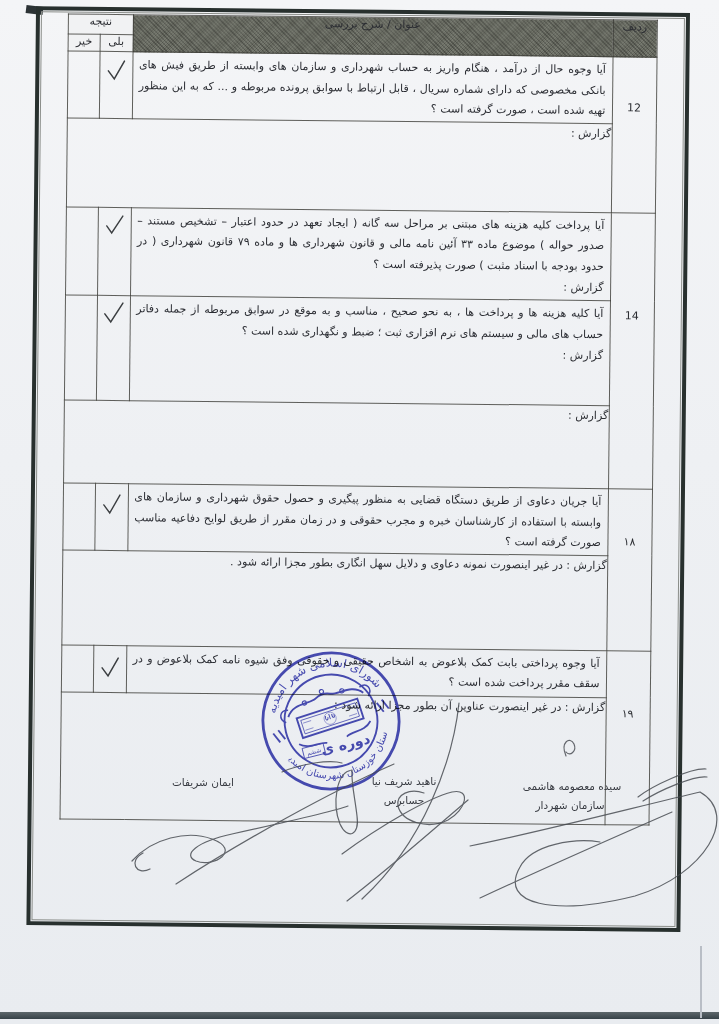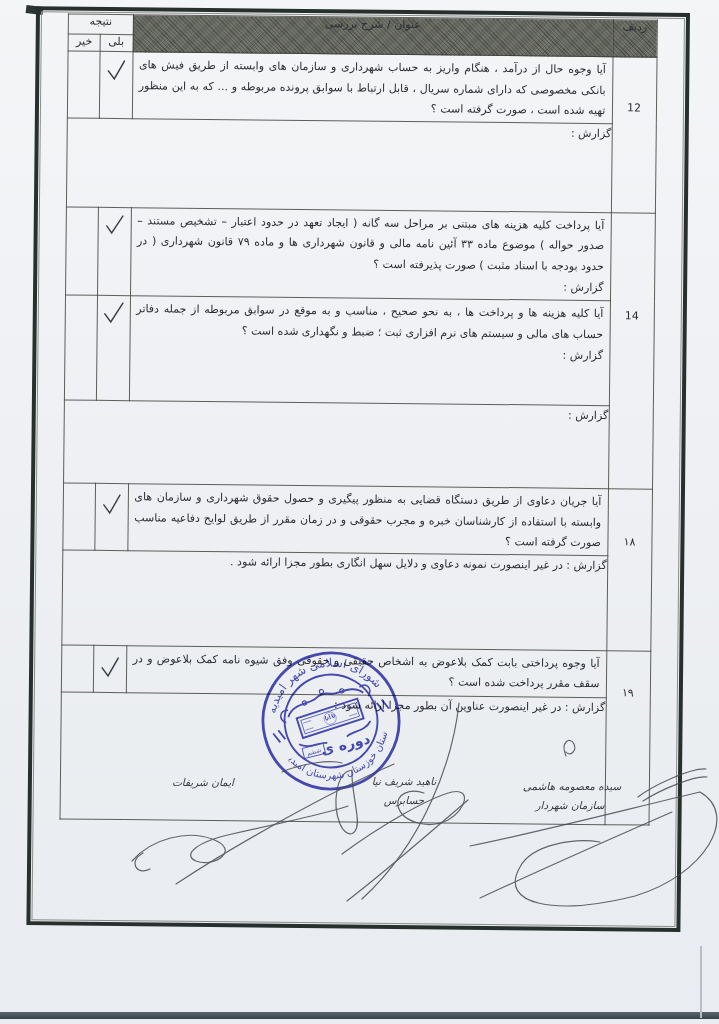--- a/index.html
+++ b/index.html
@@ -32,31 +32,31 @@
         text-align:center;vertical-align:middle;}
   .qtext{padding:3px 6px 1px 6px;line-height:20.5px;text-align:justify;
         direction:rtl;color:#2b2d33;}
   .rlabel{padding:0 6px 2px 6px;line-height:20px;direction:rtl;}
   td.reportcell{padding:4px 6px;line-height:20px;direction:rtl;}
   td.numcell{text-align:center;font-size:11.5px;color:#26282d;}
   td.nobotline{border-bottom:hidden;}
   .num16{display:block;margin-top:44px;}
   .num17{display:block;margin-top:96px;}
   .num18{display:block;margin-top:46px;}
-  .num19{display:block;margin-top:35px;}
+  .num19{display:block;margin-top:56px;}
   .checkwrap{display:block;margin:6px auto 0 auto;width:20px;height:22px;}
   .check-mid{margin-top:10px;}
   .check-c16{margin-top:8px;}
   
   .stamp{position:absolute;left:256px;top:646px;width:150px;height:150px;
         transform:rotate(-14deg);opacity:0.93;mix-blend-mode:multiply;}
   
   .sig-svg{position:absolute;left:50px;top:680px;width:669px;height:250px;}
   .signame{position:absolute;direction:rtl;font-size:10.5px;color:#393c43;
-        text-align:center;line-height:14px;font-style:italic;}
+        text-align:center;line-height:14px;}
   .sn-right-name{left:492px;top:779px;width:160px;}
   .sn-right-role{left:505px;top:798px;width:130px;}
   .sn-mid-name{left:352px;top:774px;width:104px;}
   .sn-mid-role{left:366px;top:793px;width:76px;}
   .sn-left-name{left:158px;top:775px;width:90px;}
   .sn-left-role{left:66px;top:793px;width:172px;}
 </style>
 </head>
 <body>
 

